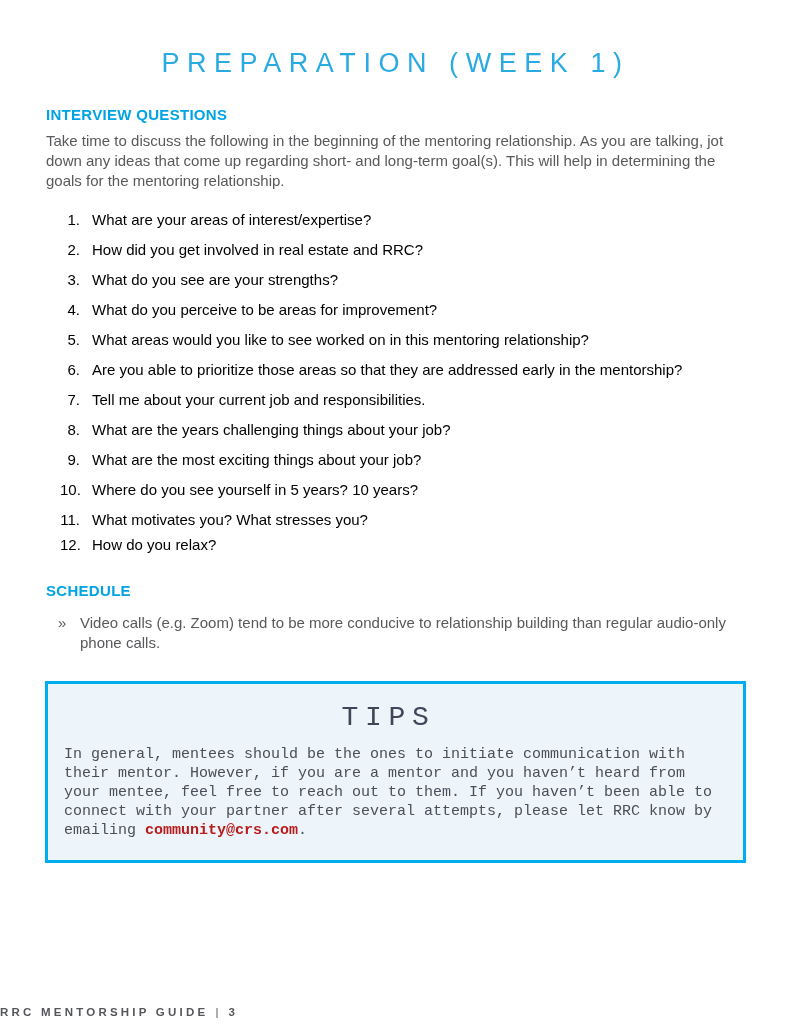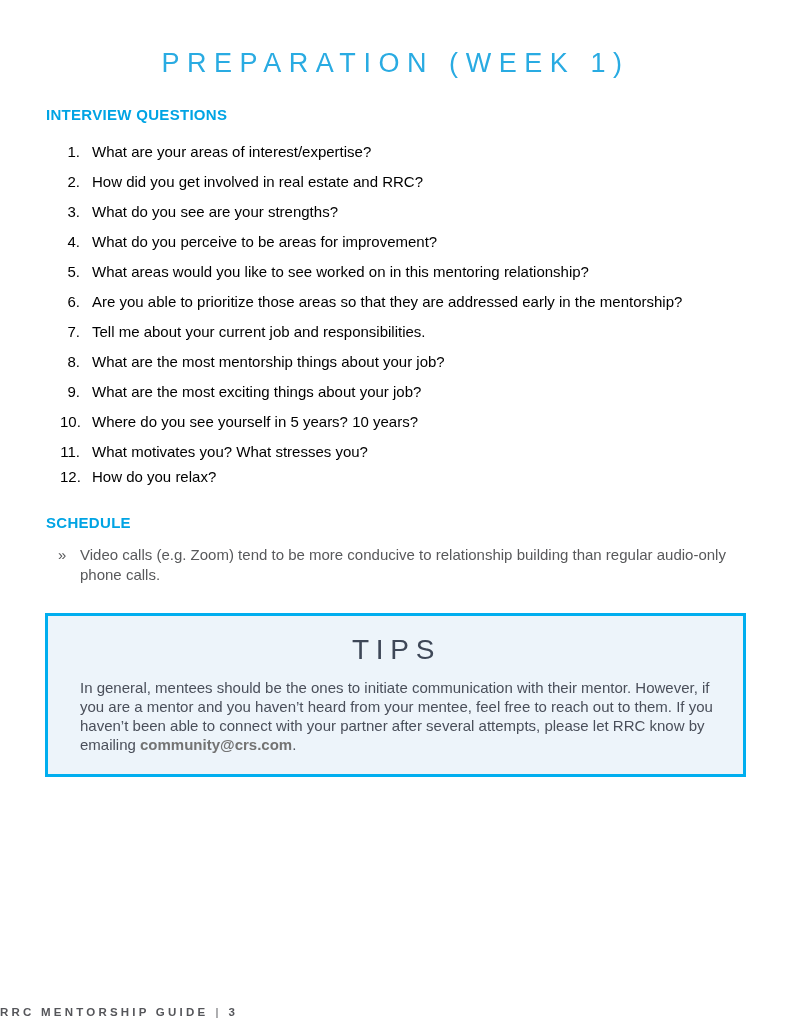--- a/index.html
+++ b/index.html
@@ -71,39 +71,40 @@
   }
   .bullet-marker {
     position: absolute;
     left: 12px;
     top: 0;
   }
   .tips-box {
     margin: 28px 45px 0 45px;
     border: 3px solid #00AEEF;
     background: #EDF4FA;
-    padding: 14px 30px 20px 32px;
+    padding: 14px 30px 20px 16px;
+    font-family: Liberation Mono, monospace;
   }
   .tips-title {
     text-align: center;
     font-size: 28px;
     font-weight: 300;
     letter-spacing: 0.24em;
     color: #3E4757;
     margin-top: 4px;
   }
   .tips-body {
     margin-top: 12px;
     font-size: 15px;
     line-height: 19px;
     color: #4A4F5A;
   }
   .tips-email {
     font-weight: 700;
-    color: #737373;
+    color: #b91c1c;
   }
   .footer {
     position: absolute;
     left: 0;
     right: 0;
     bottom: 14px;
     text-align: left;
     font-size: 11.5px;
     font-weight: 700;
     letter-spacing: 0.28em;
@@ -118,29 +119,30 @@
 
   <h1 class="page-title">PREPARATION (WEEK 1)</h1>
 
   <div class="content">
 
     <section>
     </section>
 
     <section>
       <h2 class="section-heading">INTERVIEW QUESTIONS</h2>
+      <p class="body-text">Take time to discuss the following in the beginning of the mentoring relationship. As you are talking, jot down any ideas that come up regarding short- and long-term goal(s). This will help in determining the goals for the mentoring relationship.</p>
       <ol class="questions">
         <li>What are your areas of interest/expertise?</li>
         <li>How did you get involved in real estate and RRC?</li>
         <li>What do you see are your strengths?</li>
         <li>What do you perceive to be areas for improvement?</li>
         <li>What areas would you like to see worked on in this mentoring relationship?</li>
         <li>Are you able to prioritize those areas so that they are addressed early in the mentorship?</li>
         <li>Tell me about your current job and responsibilities.</li>
-        <li>What are the most mentorship things about your job?</li>
+        <li>What are the years challenging things about your job?</li>
         <li>What are the most exciting things about your job?</li>
         <li>Where do you see yourself in 5 years? 10 years?</li>
         <li>What motivates you? What stresses you?</li>
         <li>How do you relax?</li>
       </ol>
     </section>
 
     <section>
       <h2 class="section-heading">SCHEDULE</h2>
       <div class="bullet-row">

